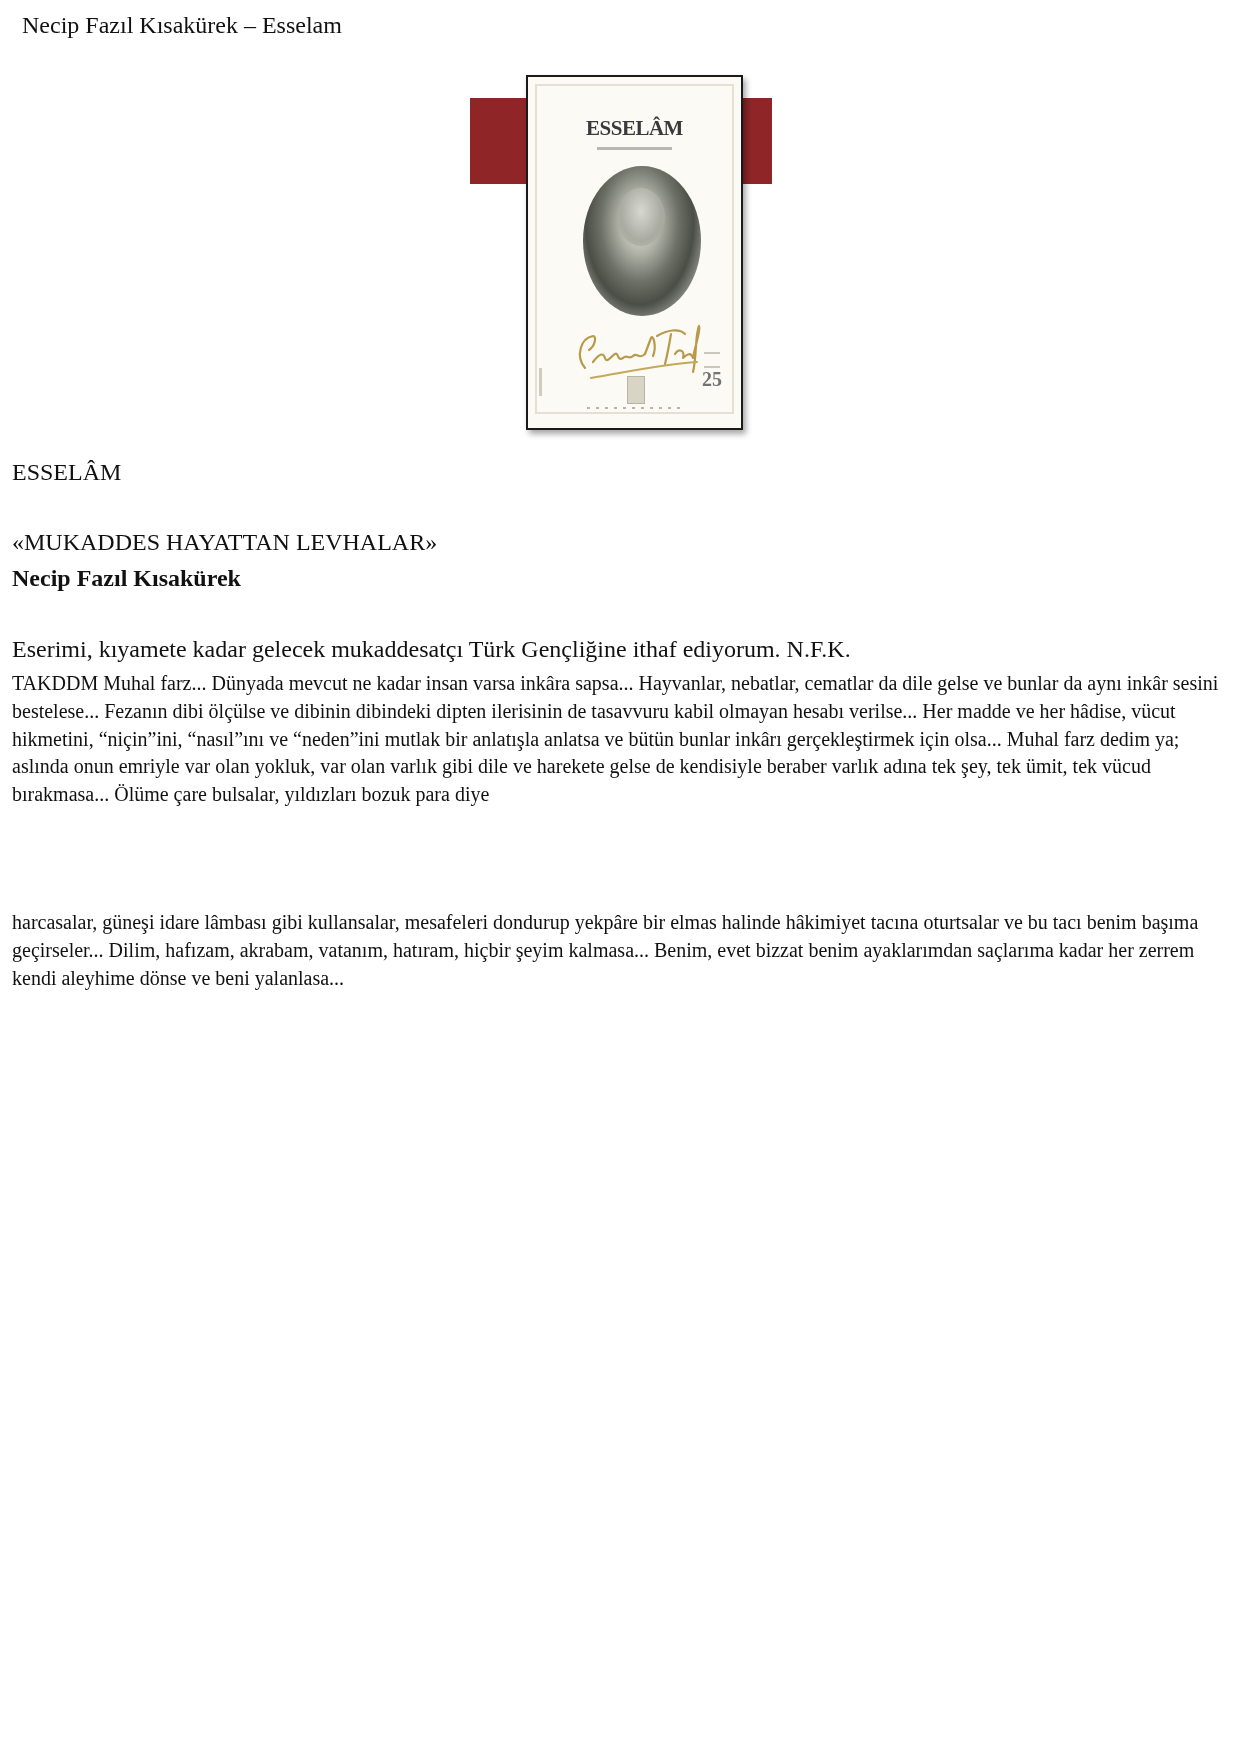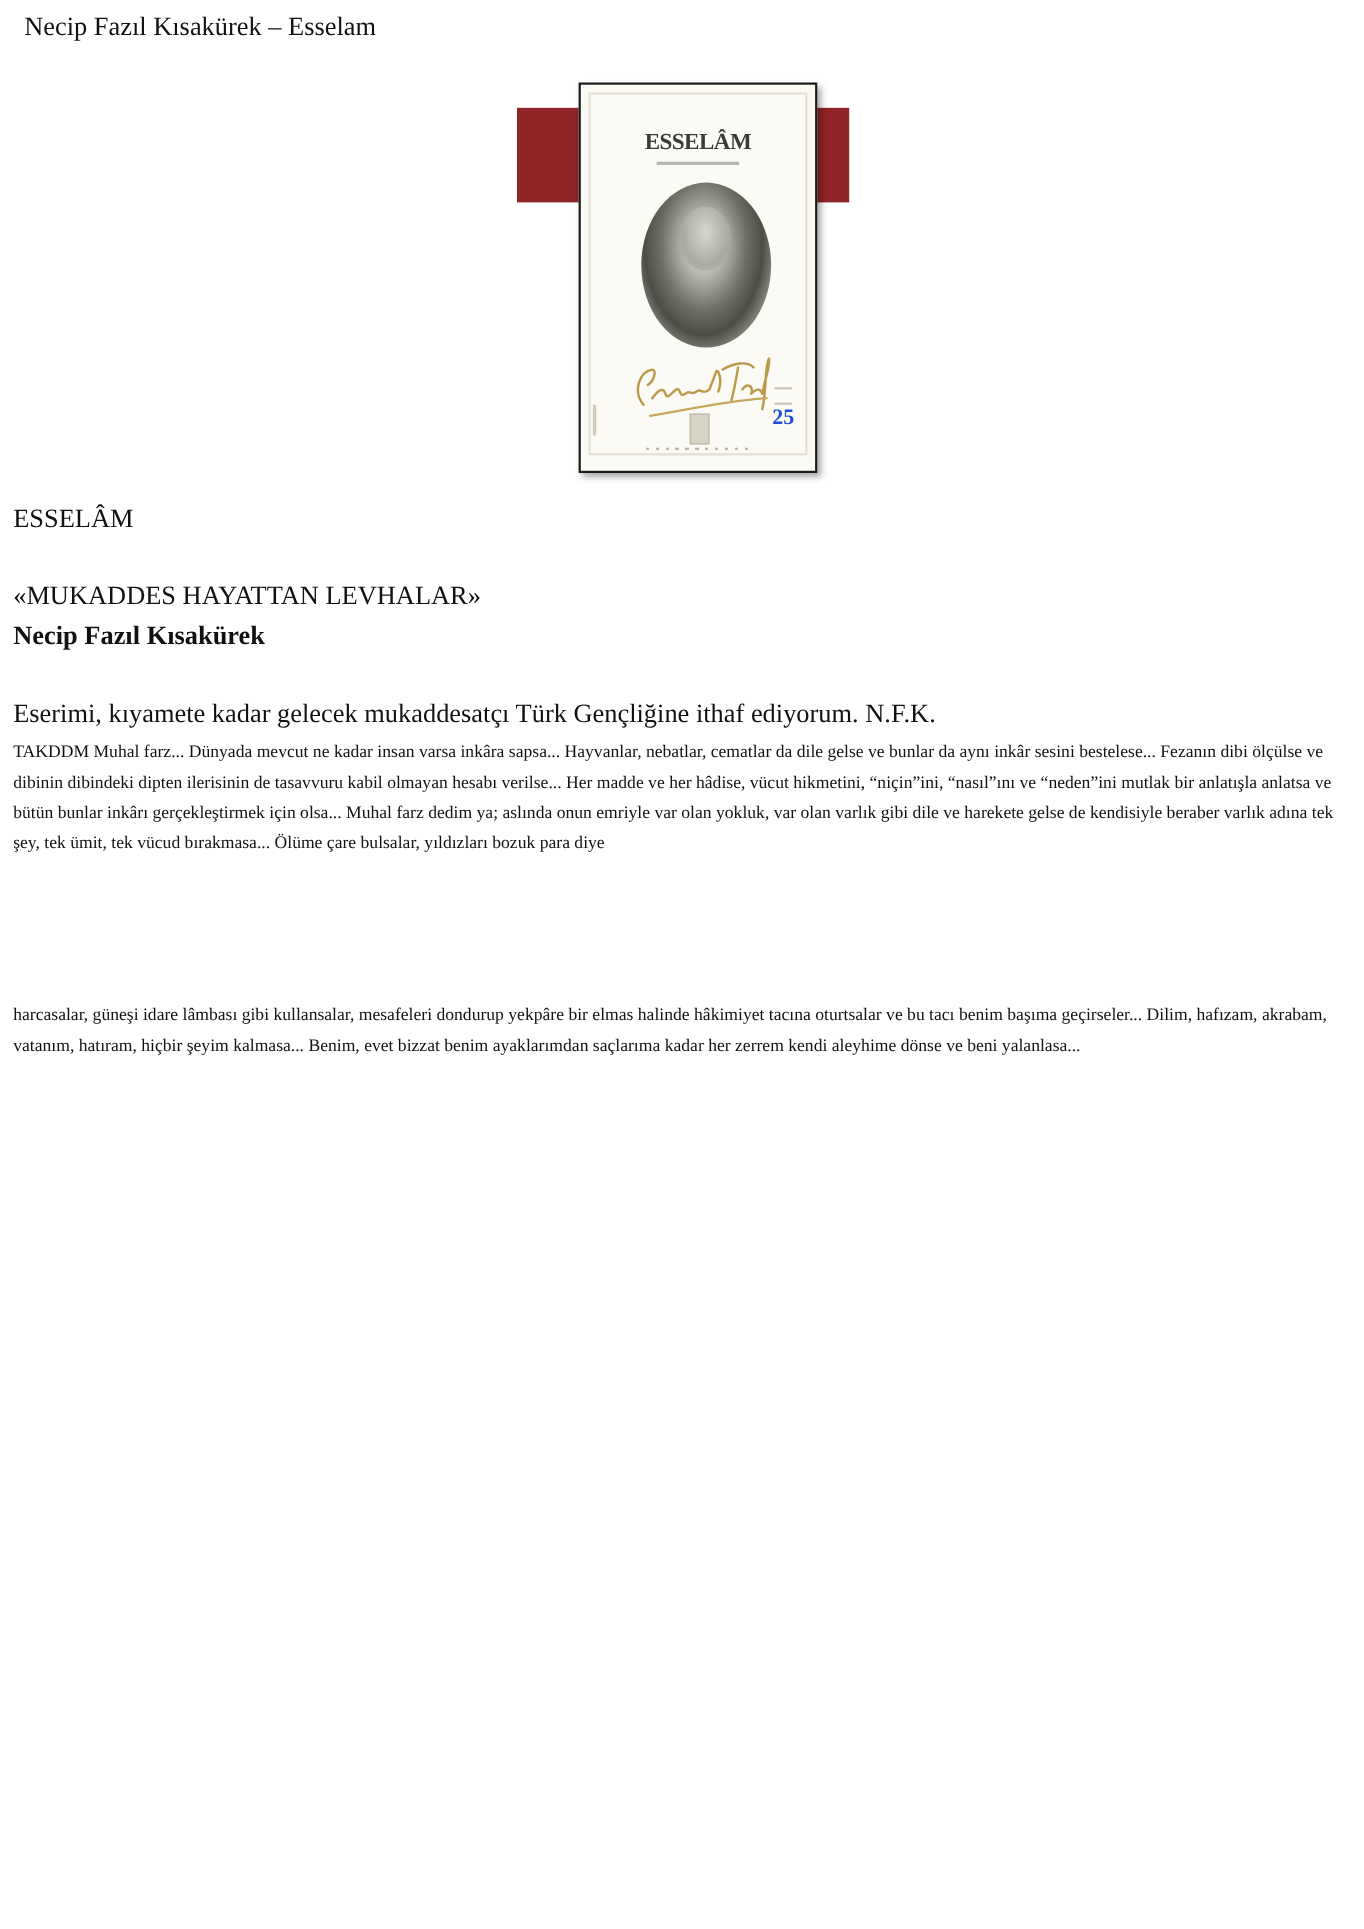--- a/index.html
+++ b/index.html
@@ -110,21 +110,21 @@
       width: 16px;
       height: 26px;
       background: #d9d5c6;
       border: 1px solid #b9b4a3;
     }
     .cover-number {
       position: absolute;
       right: 10px;
       top: 282px;
       font-size: 20px;
-      color: #1d4ed8;
+      color: #737373;
       font-weight: bold;
     }
     .cover-mini {
       position: absolute;
       right: 12px;
       top: 266px;
       width: 16px;
       height: 12px;
       border-top: 2px solid #c9c6ba;
       border-bottom: 2px solid #c9c6ba;
@@ -150,21 +150,21 @@
       position: absolute;
       left: 12px;
       width: 1218px;
       font-size: 24px;
       line-height: 28px;
     }
     .para {
       position: absolute;
       left: 12px;
       width: 1220px;
-      font-size: 16px;
+      font-size: 20px;
       line-height: 27.8px;
     }
   </style>
 </head>
 <body>
 
 <div class="page-header">Necip Fazıl Kısakürek – Esselam</div>
 
 <div class="cover-wrap">
   <div class="cover-band"></div>

